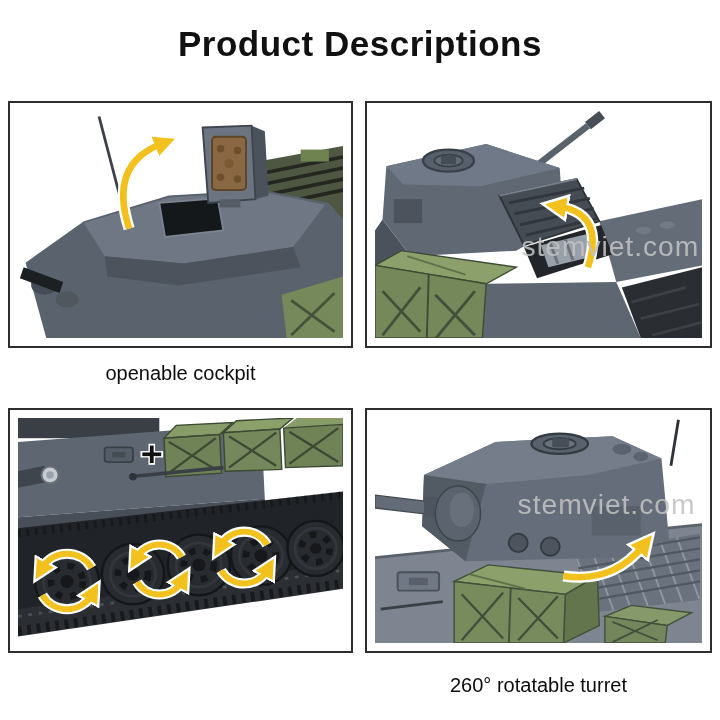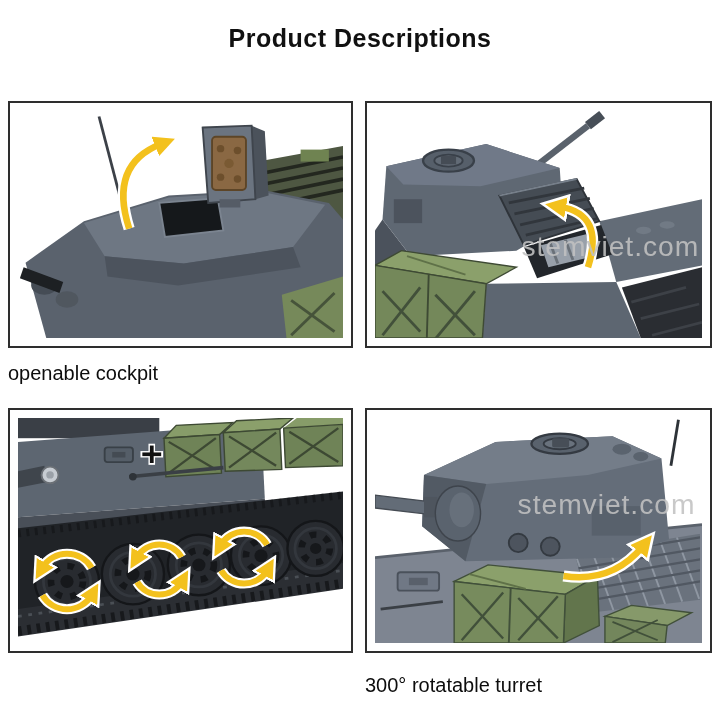--- a/index.html
+++ b/index.html
@@ -1,27 +1,27 @@
 <!DOCTYPE html>
 <html><head>
 <meta charset="utf-8">
 <style>
   html,body{margin:0;padding:0;background:#ffffff;}
   .canvas{position:relative;width:720px;height:720px;background:#ffffff;overflow:hidden;
           font-family:"Liberation Sans", sans-serif;}
   .title{position:absolute;top:24px;left:0;width:720px;margin:0;text-align:center;
-         font-size:25px;font-weight:bold;color:#111;letter-spacing:.5px;}
+         font-size:35px;font-weight:bold;color:#111;letter-spacing:.5px;}
   .panel{position:absolute;border:2px solid #2e2e2e;background:#fff;box-sizing:border-box;
          overflow:hidden;margin:0;padding:8px;}
   .p1{left:8px;  top:101px; width:345px; height:247px;}
   .p2{left:365px;top:101px; width:347px; height:247px;}
   .p3{left:8px;  top:408px; width:345px; height:245px;}
   .p4{left:365px;top:408px; width:347px; height:245px;}
   .panel svg{display:block;width:100%;height:100%;}
-  .caption{position:absolute;margin:0;text-align:left;font-size:20px;color:#0d0d0d;}
+  .caption{position:absolute;margin:0;text-align:center;font-size:20px;color:#0d0d0d;}
   .c1{left:8px;  top:362px;width:345px;}
   .c2{left:365px;top:362px;width:347px;}
   .c3{left:8px;  top:674px;width:345px;}
   .c4{left:365px;top:674px;width:347px;}
   .wm{font-family:"Liberation Sans",sans-serif;font-size:30px;letter-spacing:1px;
       fill:#c2c2c2;opacity:.88;}
 </style>
 </head>
 <body>
 
@@ -307,15 +307,15 @@
       </g>
       <g>
         <path d="M200,172 Q252,180 284,140" fill="none" stroke="#ffffff" stroke-width="12" marker-end="url(#ahw)"></path>
         <path d="M200,172 Q252,180 284,140" fill="none" stroke="#f3c11d" stroke-width="7" marker-end="url(#ahy)"></path>
       </g>
       <text class="wm" x="340" y="104" text-anchor="end">stemviet.com</text>
     </svg>
   </figure>
 
   <p class="caption c1">openable cockpit</p>
-  <p class="caption c4">300° rotatable turret</p>
+  <p class="caption c4">260° rotatable turret</p>
 
 </div>
 
 </body></html>

